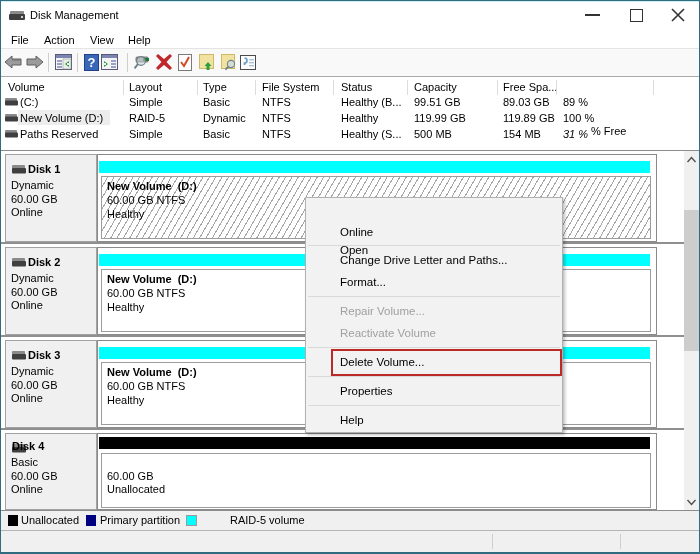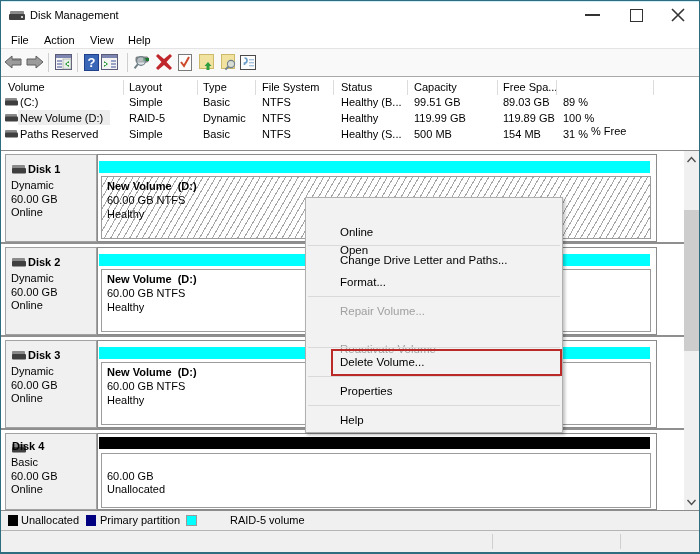--- a/index.html
+++ b/index.html
@@ -161,21 +161,21 @@
       <rect x="0" y="1" width="12" height="3.5" rx="1" fill="#8a8a8a"></rect>
       <rect x="0" y="3.5" width="13" height="5" rx="1" fill="#3f3f3f"></rect>
     </svg>
     <div class="t" style="left:20px;top:126px;">Paths Reserved</div>
     <div class="t" style="left:129px;top:126px;">Simple</div>
     <div class="t" style="left:203px;top:126px;">Basic</div>
     <div class="t" style="left:262px;top:126px;">NTFS</div>
     <div class="t" style="left:341px;top:126px;">Healthy (S...</div>
     <div class="t" style="left:414px;top:126px;">500 MB</div>
     <div class="t" style="left:503px;top:126px;">154 MB</div>
-    <div class="t" style="left:563px;top:126px;">31 %</div>
+    <div class="t" style="left:563px;top:126px;font-style:italic;">31 %</div>
   </div>
 
 <div class="abs" style="left:1px;top:150px;width:698px;height:1px;background:#8c8c8c;"></div>
 
 <div id="disks">
     <div class="abs" style="left:5px;top:154px;width:92px;height:88px;background:#f0f0f0;border:1px solid #a2a2a2;box-sizing:border-box;"></div>
     <svg class="abs" style="left:12px;top:164px" width="14" height="11" viewBox="0 0 14 11">
       <rect x="0" y="1" width="13" height="4" rx="1" fill="#8a8a8a"></rect>
       <rect x="0" y="4" width="14" height="5.5" rx="1" fill="#3f3f3f"></rect>
     </svg>
@@ -261,21 +261,21 @@
  <path d="M1.5 2 L5.5 6.5 L9.5 2" stroke="#505050" stroke-width="1.4" fill="none"></path>
 </svg>
 
 <div id="menu">
     <div class="abs" style="left:305px;top:197px;width:258px;height:236px;background:#f2f2f2;border:1px solid #b0b0b0;box-sizing:border-box;box-shadow:2px 2px 3px rgba(0,0,0,0.25);"></div>
     <div class="m" style="left:340px;top:202px;margin-top:40px;">Open</div>
     <div class="m" style="left:340px;top:224px;">Online</div>
     <div class="m" style="left:340px;top:252px;">Change Drive Letter and Paths...</div>
     <div class="m" style="left:340px;top:274px;">Format...</div>
     <div class="m g" style="left:340px;top:303px;">Repair Volume...</div>
-    <div class="m g" style="left:340px;top:325px;margin-top:16px;">Reactivate Volume</div>
+    <div class="m g" style="left:340px;top:325px;">Reactivate Volume</div>
     <div class="m" style="left:340px;top:354px;">Delete Volume...</div>
     <div class="m" style="left:340px;top:383px;">Properties</div>
     <div class="m" style="left:340px;top:412px;">Help</div>
     <div class="abs" style="left:308px;top:245px;width:252px;height:1px;background:#d9d9d9;"></div>
     <div class="abs" style="left:308px;top:296px;width:252px;height:1px;background:#d9d9d9;"></div>
     <div class="abs" style="left:308px;top:347px;width:252px;height:1px;background:#d9d9d9;"></div>
     <div class="abs" style="left:308px;top:376px;width:252px;height:1px;background:#d9d9d9;"></div>
     <div class="abs" style="left:308px;top:405px;width:252px;height:1px;background:#d9d9d9;"></div>
     <div class="abs" style="left:331px;top:349px;width:231px;height:27px;border:2px solid #bb2a27;box-sizing:border-box;"></div>
   </div>

